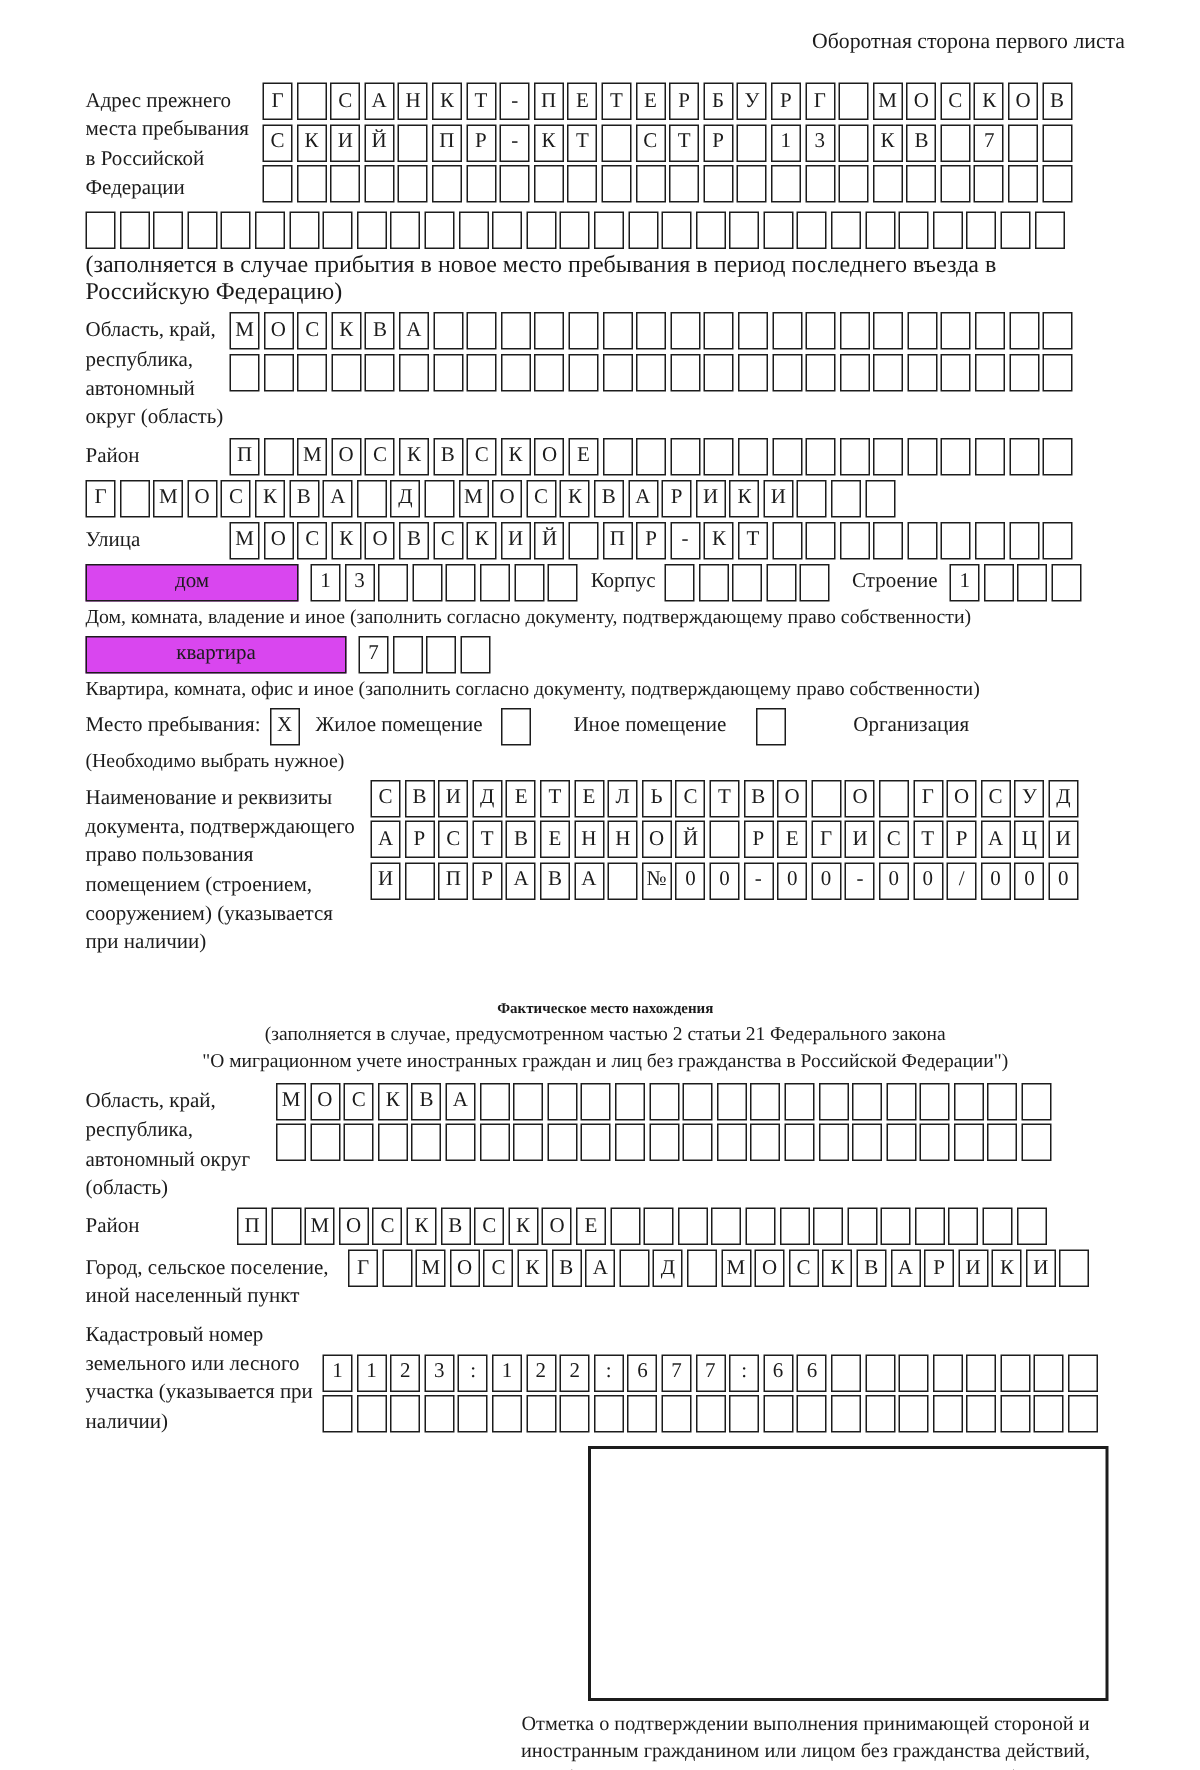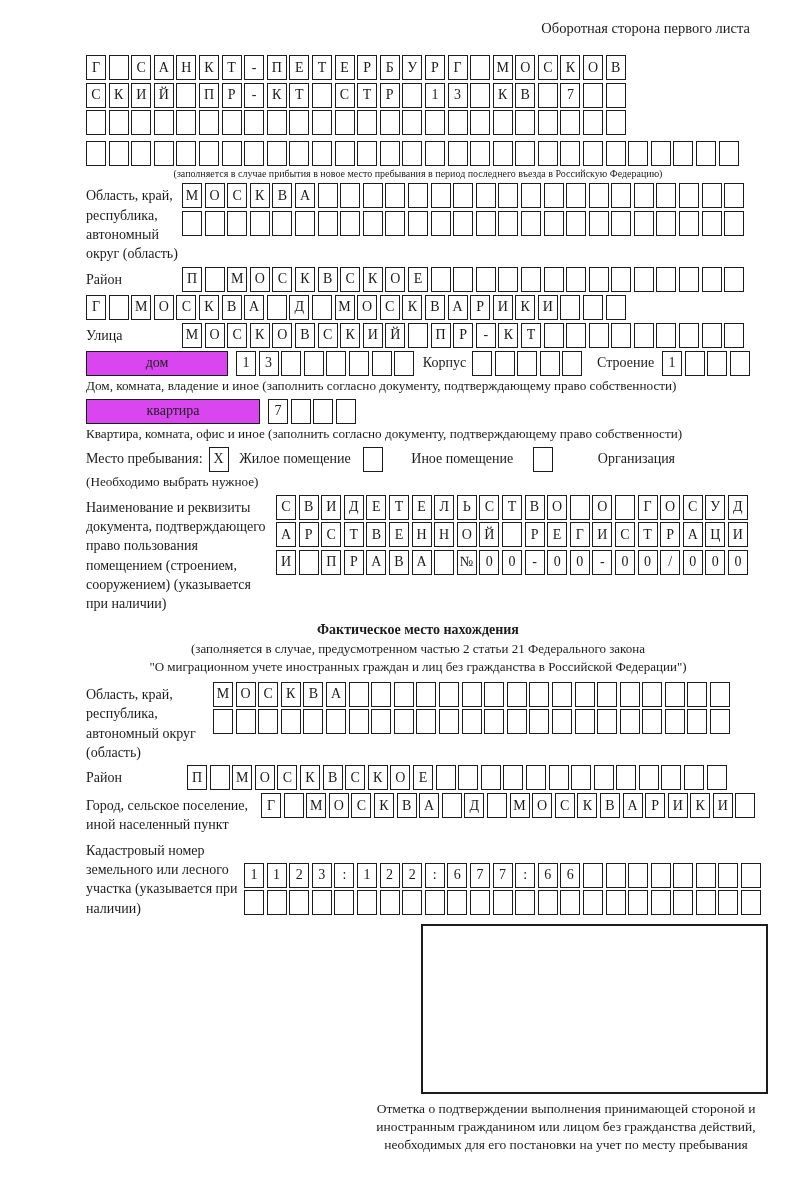--- a/index.html
+++ b/index.html
@@ -1,41 +1,41 @@
 <!DOCTYPE html>
 <html><head>
 <meta charset="utf-8">
 <style>
   html,body { margin:0; padding:0; }
   body {
     width:800px; height:1180px; background:#ffffff; overflow:hidden;
     font-family:"Liberation Serif", serif; color:#1b1b1b;
   }
-  .page { box-sizing:border-box; width:800px; height:1180px; padding:20px 50px 0 86px; }
+  .page { box-sizing:border-box; width:800px; height:1180px; padding:20px 50px 0 57px; }
 
   .header-note { text-align:right; font-size:14.5px; }
 
   
   .cells { display:flex; }
   .cell {
     flex:none; width:18px; height:23px; border:1.5px solid #1c1c1c; margin-right:2.6px;
     display:flex; align-items:center; justify-content:center;
     font-size:14px; line-height:1; background:#fff;
   }
   .row { margin-bottom:2.6px; }
 
   .field { display:flex; align-items:flex-start; margin-bottom:3px; }
   .flabel { flex:none; font-size:14px; line-height:1.38; padding-top:3px; }
   .w96 {width:96px;} .w118{width:118px;} .w122{width:122px;} .w190{width:190px;}
   .w127{width:127px;} .w101{width:101px;} .w175{width:175px;} .w158{width:158px;}
 
   .prev-block { margin-top:18px; }
-  .note { font-size:10px; text-align:center; margin:2px 0 4px; }
+  .note { font-size:16px; text-align:left; margin:2px 0 4px; }
   .sec-title { text-align:center; font-weight:bold; font-size:15px; margin:6px 0 4px; }
-  .fact-title { text-align:center; font-weight:bold; font-size:14px; margin:8px 0 2px; }
+  .fact-title { text-align:center; font-weight:bold; font-size:10px; margin:28px 0 2px; }
   .fact-note { text-align:center; font-size:13px; line-height:1.4; }
 
   .big-box {
     flex:none; height:23px; border:1.5px solid #1c1c1c; display:flex;
     align-items:center; justify-content:center; font-size:14px; background:#d946ef;
   }
   .inline-row { display:flex; align-items:center; margin-bottom:2px; }
   .inline-label { font-size:14px; flex:none; }
   .caption { font-size:13.2px; margin:1px 0 5px; }
 
@@ -51,20 +51,21 @@
   }
 </style>
 </head>
 <body>
 
 <div class="page">
 
   <div class="header-note">Оборотная сторона первого листа</div>
 
   <div class="field prev-block">
+    <div class="flabel w118">Адрес прежнего места пребывания в Российской Федерации</div>
     <div>
       <div class="cells row">
           <div class="cell">Г</div>
           <div class="cell"></div>
           <div class="cell">С</div>
           <div class="cell">А</div>
           <div class="cell">Н</div>
           <div class="cell">К</div>
           <div class="cell">Т</div>
           <div class="cell">-</div>

